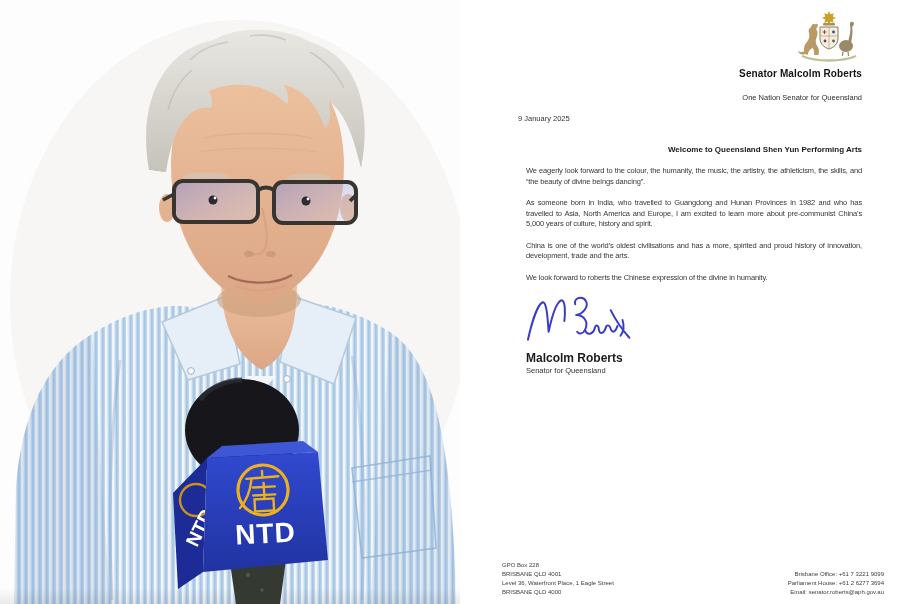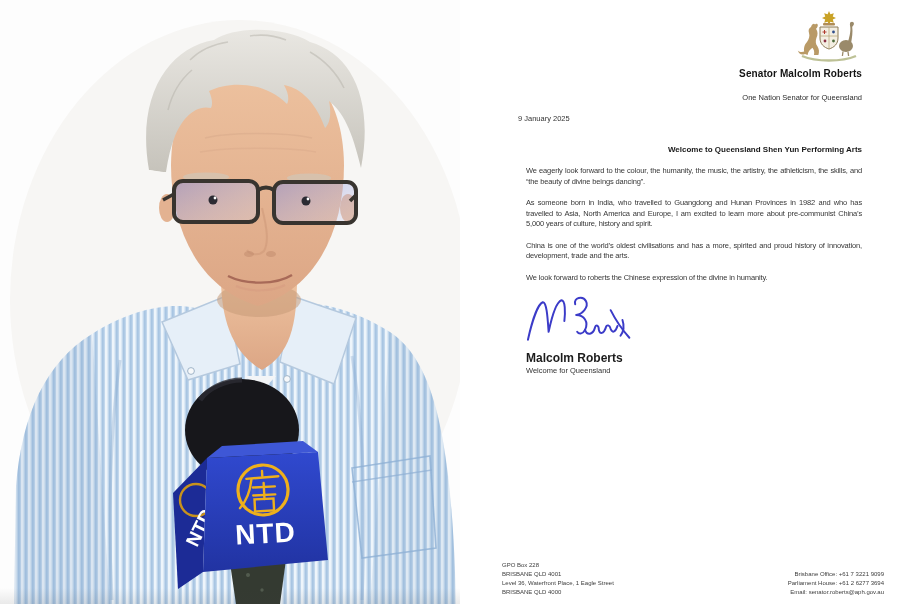--- a/index.html
+++ b/index.html
@@ -198,21 +198,21 @@
             <path d="M4 46 C8 28 14 10 19 8 C23 7 24 24 25 38 C28 24 32 8 38 6 C42 6 42 18 41 27"></path>
             <path d="M52 10 C50 3 60 1 63 7 C66 13 59 20 53 21 C61 21 66 28 62 36 C60 40 56 41 54 38"></path>
             <path d="M62 36 C64 42 70 41 72 34 C73 30 76 31 76 36 C77 41 81 40 83 34 C84 30 87 31 88 35 C90 40 93 38 95 32"></path>
             <path d="M88 16 C92 24 99 35 107 44"></path>
             <path d="M100 26 C102 32 101 38 98 42"></path>
           </g>
         </svg>
       </div>
 
       <div class="signatory-name">Malcolm Roberts</div>
-      <div class="signatory-title">Welcome for Queensland</div>
+      <div class="signatory-title">Senator for Queensland</div>
     </div>
 
     <div class="footer-left">
       <div>GPO Box 228</div>
       <div>BRISBANE QLD 4001</div>
       <div>Level 36, Waterfront Place, 1 Eagle Street</div>
       <div>BRISBANE QLD 4000</div>
     </div>
 
     <div class="footer-right">

